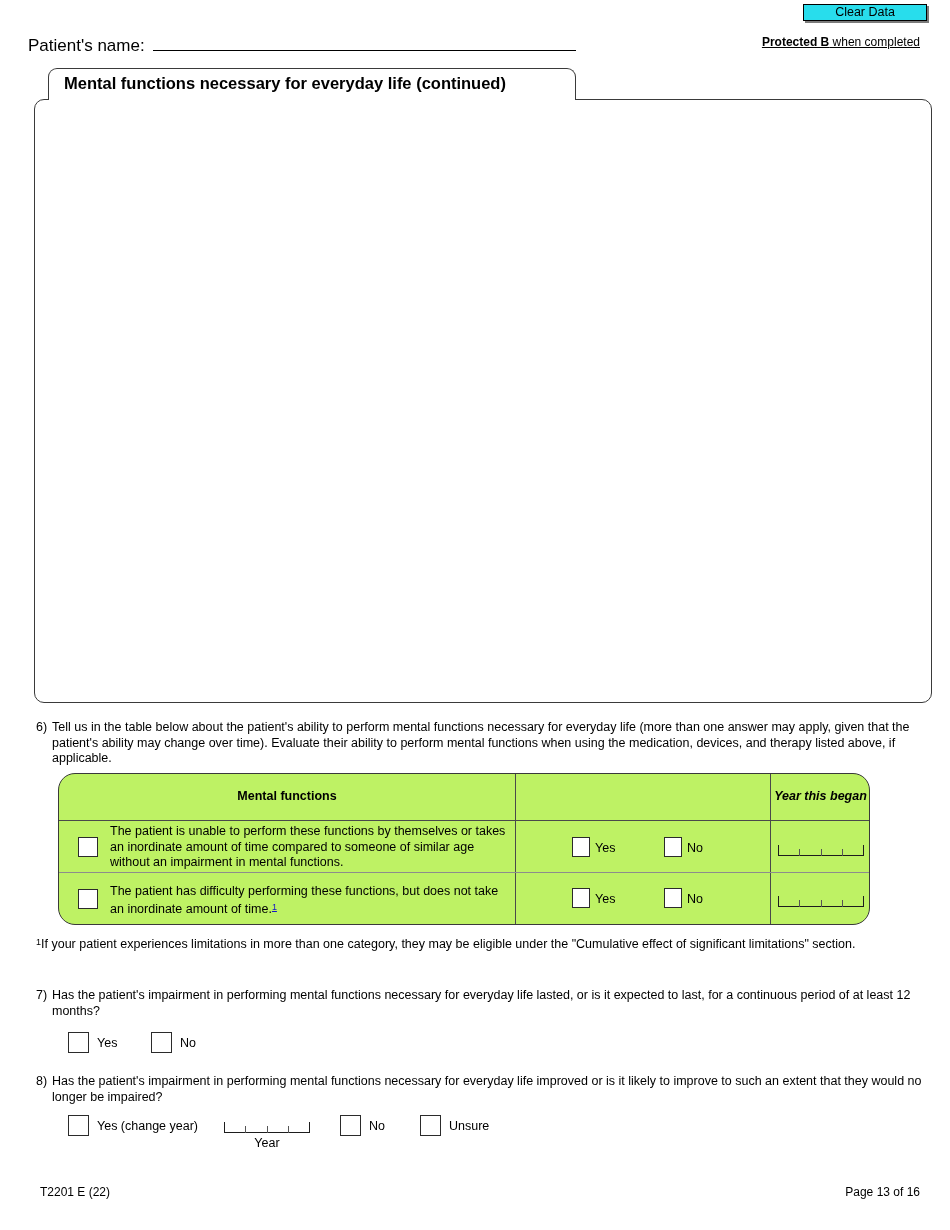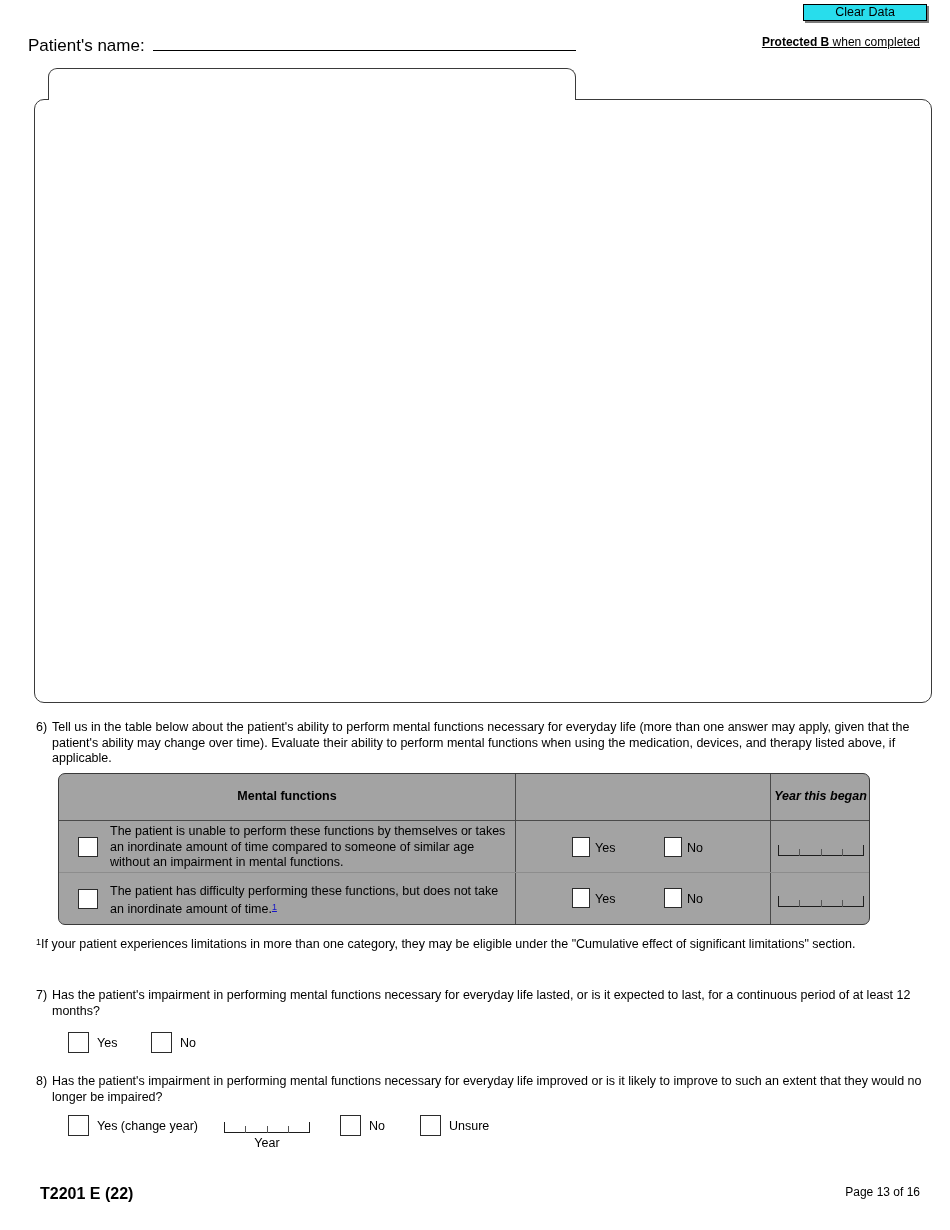--- a/index.html
+++ b/index.html
@@ -122,22 +122,22 @@
     position:absolute; font-size:12.5px; line-height:15.5px;
   }
   .q .qn { position:absolute; left:0; top:0; }
   .q .qt { display:block; margin-left:16px; }
 
   .q6 { left:28px; top:720px; width:893px; }
 
   
   .t6 {
     position:absolute; left:50px; top:773px; width:812px; height:152px;
-    border:1.4px solid #3a3a3a; border-radius:7px;
-    overflow:hidden; background:#a3a3a3;
+    border:1.4px solid #3a3a3a; border-radius:17px;
+    overflow:hidden; background:#bef264;
   }
   .t6-head { position:relative; height:47px; border-bottom:1.2px solid #4a4a4a; }
   .t6-row  { position:relative; height:52px; border-bottom:1.2px solid #8d8d8d; }
   .t6-row.last { border-bottom:none; height:51px; }
   .vline1 { position:absolute; left:456px; top:0; bottom:0; width:0; border-left:1.2px solid #4a4a4a; }
   .vline2 { position:absolute; left:711px; top:0; bottom:0; width:0; border-left:1.2px solid #4a4a4a; }
   .th {
     position:absolute; font-size:12.5px; font-weight:bold; text-align:center; line-height:15.5px;
   }
   .th.a { left:0; top:15px; width:456px; }
@@ -183,40 +183,41 @@
   .opt .obox {
     display:inline-block; width:21px; height:21px; border:1.4px solid #2b2b2b;
     background:#fff; vertical-align:-6px; margin-right:8px; cursor:pointer;
   }
 
   .yearlbl {
     position:absolute; font-size:12.5px; text-align:center; width:86px;
   }
 
   
-  .foot-l { position:absolute; left:32px; top:1185px; font-size:16px;font-weight:bold; }
+  .foot-l { position:absolute; left:32px; top:1185px; font-size:12px; }
   .foot-r { position:absolute; right:30px; top:1185px; font-size:12px; }
 
   .fnlink { color:#1414c8; text-decoration:underline; font-size:9px; vertical-align:3px; cursor:pointer; }
 </style>
 </head>
 <body>
 
 <div class="page">
 
   <div class="clear-btn">Clear Data</div>
 
   <div class="protected">
     <b>Protected B</b><span> when completed</span>
   </div>
 
   <div class="patient-name">Patient's name:</div>
   <div class="name-line"></div>
 
   <div class="tab"></div>
+  <div class="tab-label">Mental functions necessary for everyday life (continued)</div>
 
   <div class="panel"></div>
   <div class="panel-mask"></div>
 
   <div class="note">
     <b>Note:</b><span> For a child, you can indicate either their current or anticipated limitations.</span>
   </div>
 
   <div class="colhead c1">
     <div>No</div>

